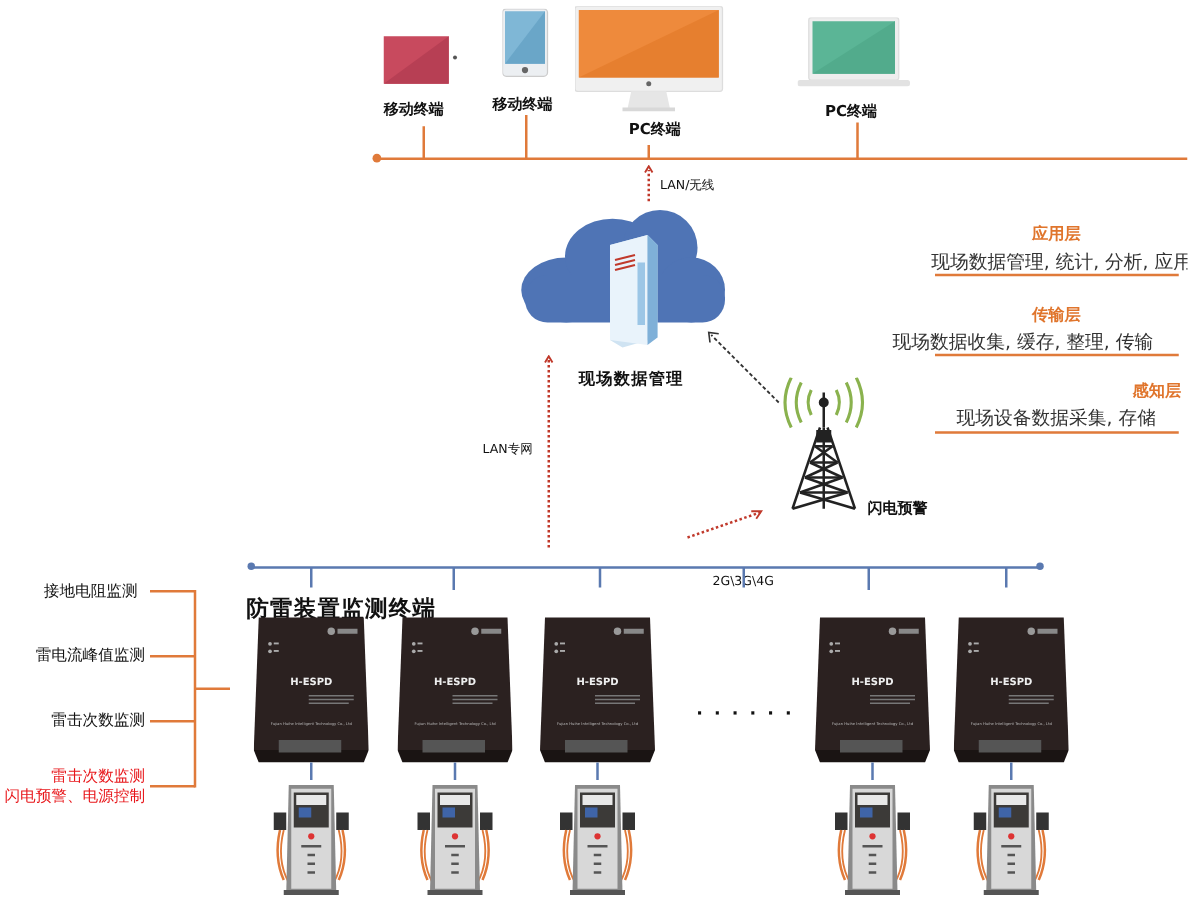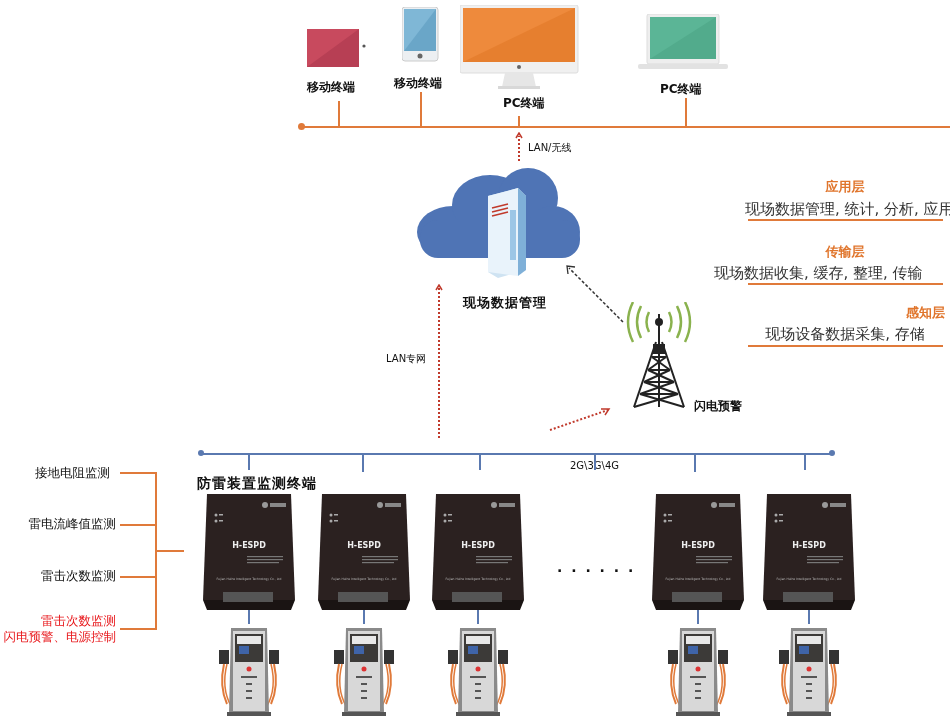--- a/index.html
+++ b/index.html
@@ -178,21 +178,21 @@
   <div class="bus-blue" style="left:198px;top:450px;width:6px;height:6px;border-radius:50%;"></div>
   <div class="bus-blue" style="left:829px;top:450px;width:6px;height:6px;border-radius:50%;"></div>
   <div class="bus-blue" style="left:248px;top:454px;width:2px;height:16px;"></div>
   <div class="bus-blue" style="left:362px;top:454px;width:2px;height:18px;"></div>
   <div class="bus-blue" style="left:479px;top:454px;width:2px;height:16px;"></div>
   <div class="bus-blue" style="left:594px;top:454px;width:2px;height:16px;"></div>
   <div class="bus-blue" style="left:694px;top:454px;width:2px;height:18px;"></div>
   <div class="bus-blue" style="left:804px;top:454px;width:2px;height:16px;"></div>
 </div>
 
-<div class="lbl" style="left:197px;top:475px;font-size:14px;letter-spacing:1px;">防雷装置监测终端</div>
+<div class="lbl" style="left:197px;top:475px;font-size:18px;letter-spacing:1px;">防雷装置监测终端</div>
 
 <div class="abs" style="left:0;top:460px;width:190px;height:190px;">
   <div class="mon-lbl" style="right:80px;top:5px;">接地电阻监测</div>
   <div class="mon-lbl" style="right:74px;top:56px;">雷电流峰值监测</div>
   <div class="mon-lbl" style="right:74px;top:108px;">雷击次数监测</div>
   <div class="mon-lbl red" style="right:74px;top:153px;">雷击次数监测</div>
   <div class="mon-lbl red" style="right:74px;top:169px;text-align:right;">闪电预警、电源控制</div>
 
   <div class="bus-orange" style="left:120px;top:12px;width:36px;height:2px;"></div>
   <div class="bus-orange" style="left:120px;top:64px;width:36px;height:2px;"></div>

